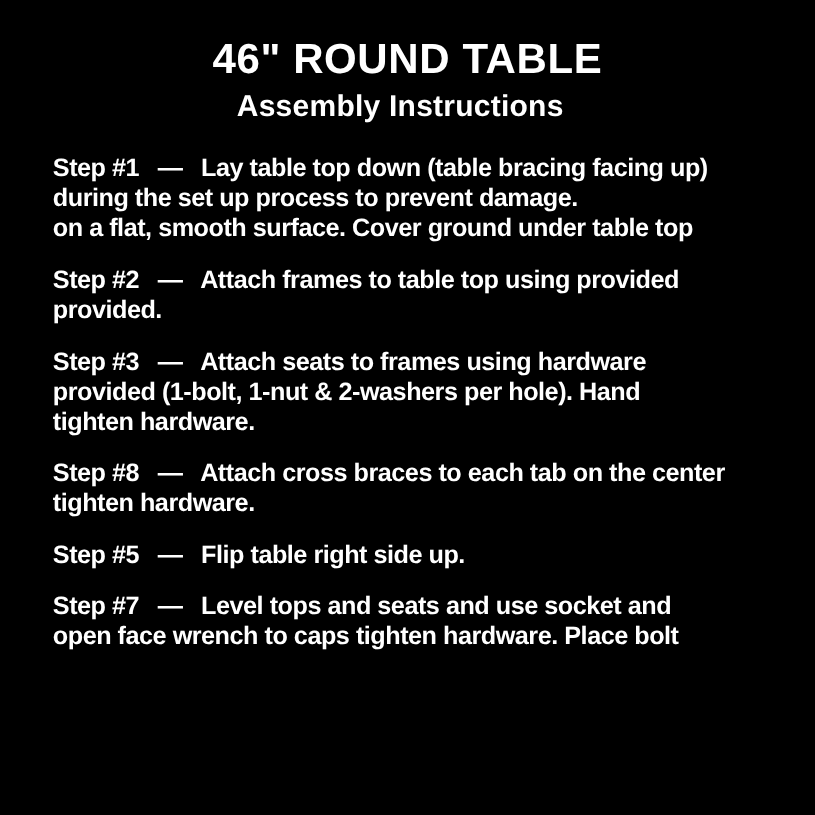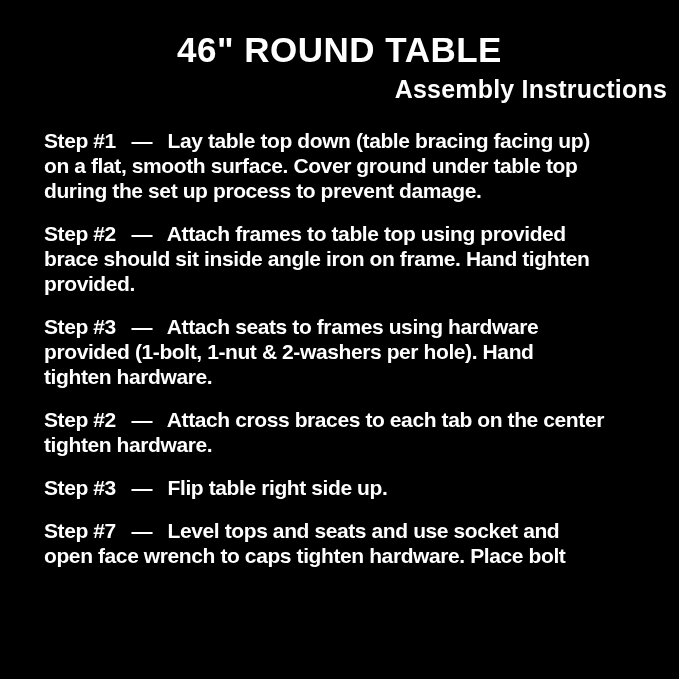--- a/index.html
+++ b/index.html
@@ -21,21 +21,21 @@
   }
   .title {
     margin: 0 0 4px 0;
     text-align: center;
     font-size: 35px;
     line-height: 40px;
     letter-spacing: 0.5px;
   }
   .subtitle {
     margin: 0 12px 24px 0;
-    text-align: right;
+    text-align: center;
     font-size: 25px;
     line-height: 30px;
     letter-spacing: 0.2px;
   }
   .steps {
     padding-left: 44px;
     padding-right: 6px;
   }
   .step {
     margin: 0 0 18px 0;
@@ -52,43 +52,42 @@
 <body>
 
 <div class="page">
   <h1 class="title">46" ROUND TABLE</h1>
   <h2 class="subtitle">Assembly Instructions</h2>
 
   <div class="steps">
 
     <p class="step">
       <span class="line">Step #1  —  Lay table top down (table bracing facing up)</span>
+      <span class="line">during the set up process to prevent damage.</span>
       <span class="line">on a flat, smooth surface. Cover ground under table top</span>
-      <span class="line">during the set up process to prevent damage.</span>
     </p>
 
     <p class="step">
       <span class="line">Step #2  —  Attach frames to table top using provided</span>
-      <span class="line">brace should sit inside angle iron on frame. Hand tighten</span>
       <span class="line">provided.</span>
     </p>
 
     <p class="step">
       <span class="line">Step #3  —  Attach seats to frames using hardware</span>
       <span class="line">provided (1-bolt, 1-nut &amp; 2-washers per hole). Hand</span>
       <span class="line">tighten hardware.</span>
     </p>
 
     <p class="step">
-      <span class="line">Step #2  —  Attach cross braces to each tab on the center</span>
+      <span class="line">Step #8  —  Attach cross braces to each tab on the center</span>
       <span class="line">tighten hardware.</span>
     </p>
 
     <p class="step">
-      <span class="line">Step #3  —  Flip table right side up.</span>
+      <span class="line">Step #5  —  Flip table right side up.</span>
     </p>
 
     <p class="step">
       <span class="line">Step #7  —  Level tops and seats and use socket and</span>
       <span class="line">open face wrench to caps tighten hardware. Place bolt</span>
     </p>
 
   </div>
 </div>
 

